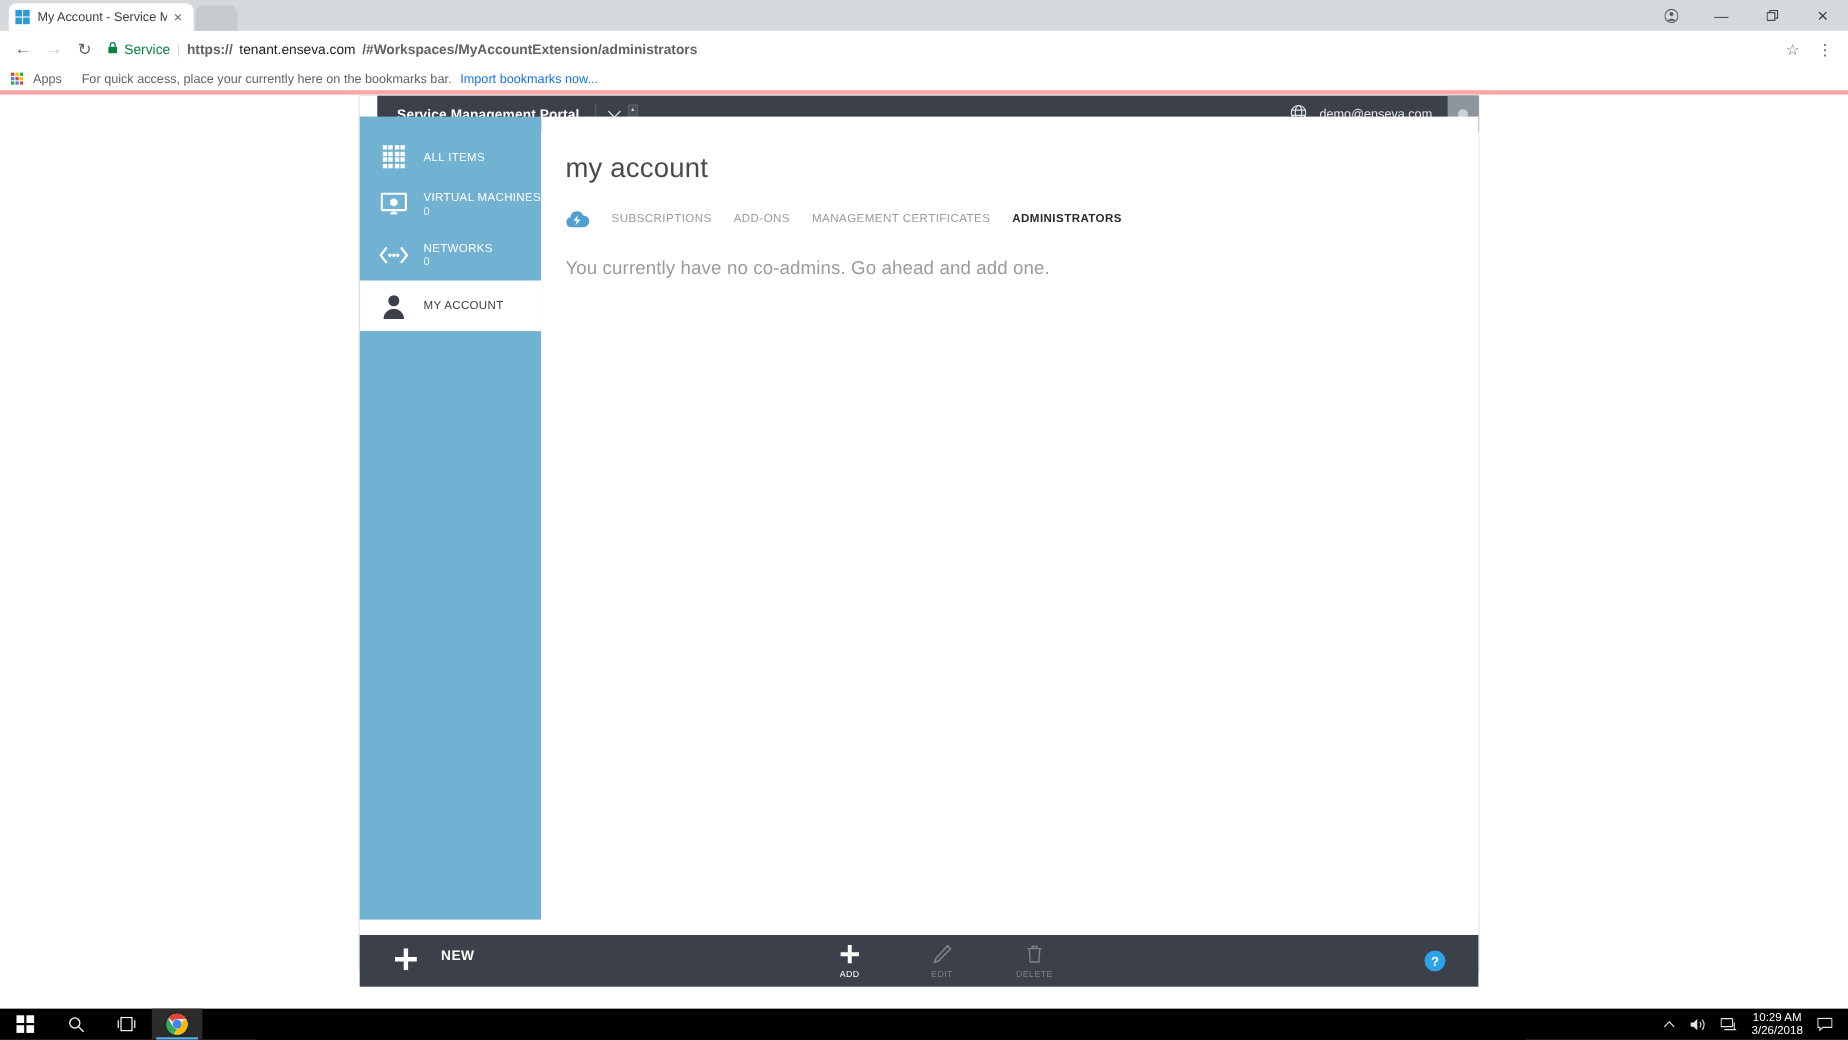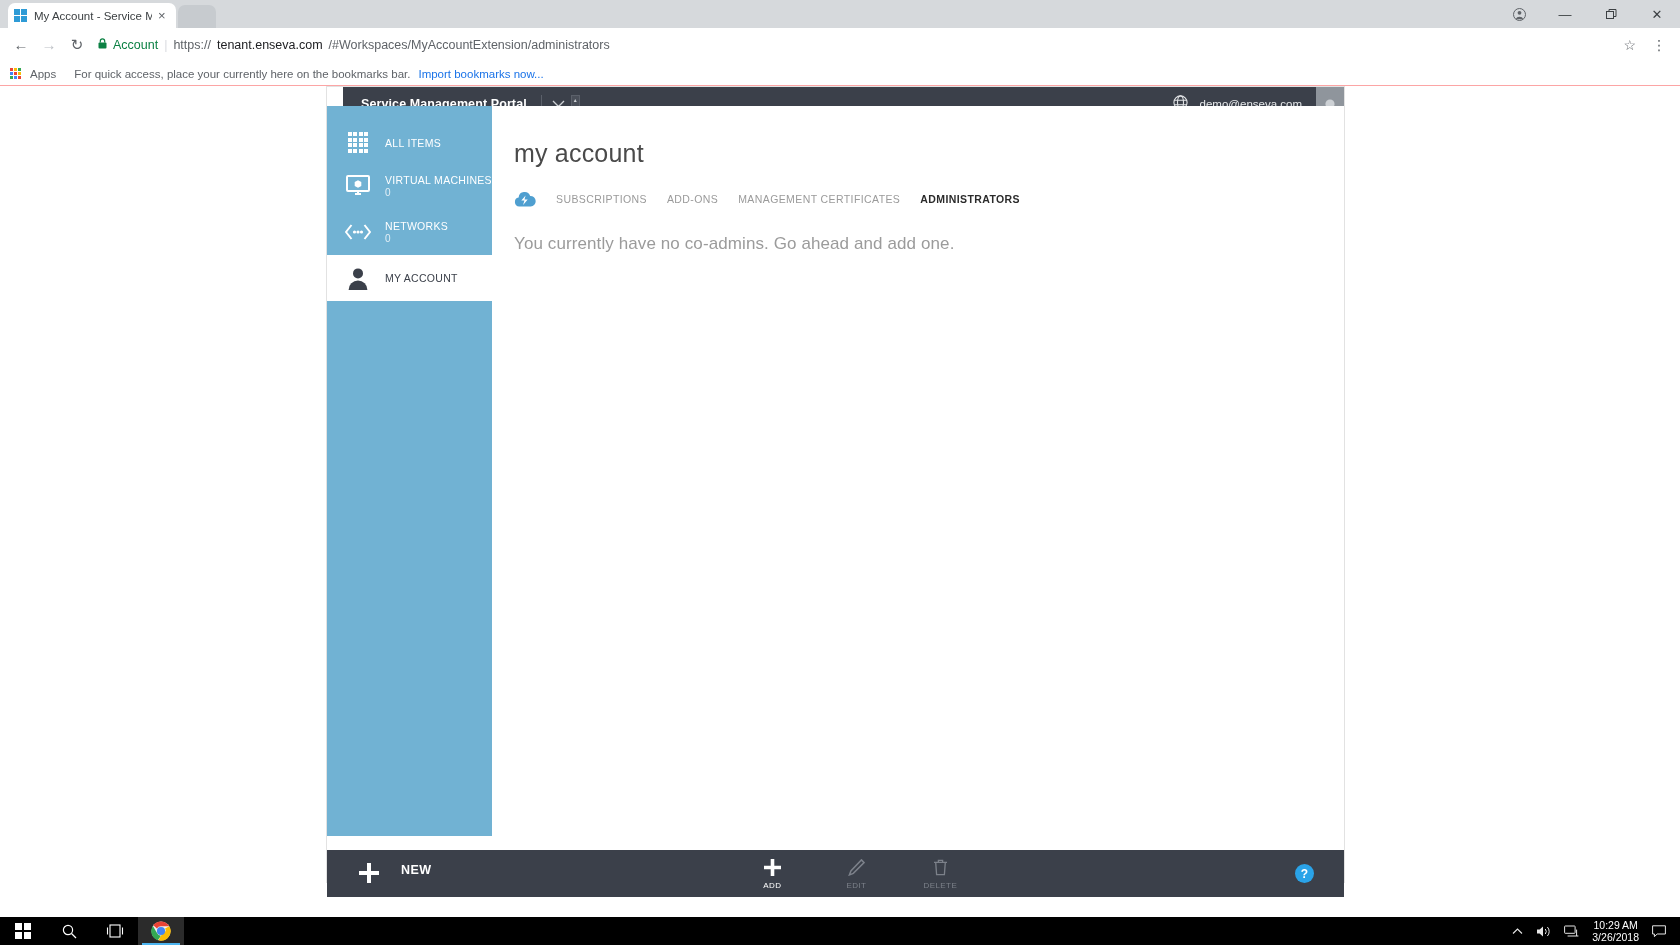--- a/index.html
+++ b/index.html
@@ -44,25 +44,25 @@
   .navbtn { width: 26px; height: 26px; display: flex; align-items: center; justify-content: center; color: #5f6368; font-size: 15px; }
   .navbtn.disabled { color: #bdc1c6; }
   .urlbox {
     flex: 1 1 auto; height: 26px; margin-left: 6px; display: flex; align-items: center; gap: 6px;
     font-size: 12.5px;
   }
   .lock { color: #0b8043; font-size: 10px; }
   .secure-txt { color: #0b8043; font-size: 12.5px; }
   .url-sep { color: #dadce0; }
   .url-domain { color: #202124; }
-  .url-rest { color: #5f6368; }
+  .url-rest { color: #5f6368; font-weight: bold; }
   .star { color: #5f6368; font-size: 14px; padding: 0 8px; }
   .kebab { color: #5f6368; font-size: 14px; padding: 0 6px; letter-spacing: 0; }
 
-  .bookmarks { height: 24px; background: #fff; display: flex; align-items: center; padding: 0 10px; gap: 8px; font-size: 11.5px; color: #5f6368; border-bottom: 1px solid #fca5a5;}
+  .bookmarks { height: 24px; background: #fff; display: flex; align-items: center; padding: 0 10px; gap: 8px; font-size: 11.5px; color: #5f6368; border-bottom: 4px solid #fca5a5;}
   .apps-grid { width: 12px; height: 12px; display: grid; grid-template-columns: repeat(3,3px); grid-template-rows: repeat(3,3px); gap: 1px; }
   .apps-grid span { background: #ea4335; width: 3px; height: 3px; }
   .apps-grid span:nth-child(2){background:#fbbc04;}
   .apps-grid span:nth-child(3){background:#34a853;}
   .apps-grid span:nth-child(4){background:#4285f4;}
   .apps-grid span:nth-child(5){background:#ea4335;}
   .apps-grid span:nth-child(6){background:#fbbc04;}
   .apps-grid span:nth-child(7){background:#34a853;}
   .apps-grid span:nth-child(8){background:#4285f4;}
   .apps-grid span:nth-child(9){background:#ea4335;}
@@ -173,21 +173,21 @@
     <div class="navbtn">←</div>
     <div class="navbtn disabled">→</div>
     <div class="navbtn">↻</div>
     <div class="urlbox">
       <span class="lock">
         <svg width="9" height="11" viewBox="0 0 9 11">
             <rect x="0.5" y="4.5" width="8" height="6" rx="1" fill="#0b8043"></rect>
             <path d="M2.3 4.5V3a2.2 2.2 0 0 1 4.4 0v1.5" fill="none" stroke="#0b8043" stroke-width="1.2"></path>
           </svg>
       </span>
-      <span class="secure-txt">Account</span>
+      <span class="secure-txt">Service</span>
       <span class="url-sep">|</span>
       <span class="url-rest">https://</span>
         <span class="url-domain">tenant.enseva.com</span>
         <span class="url-rest">/#Workspaces/MyAccountExtension/administrators</span>
     </div>
     <div class="star">☆</div>
     <div class="kebab">⋮</div>
   </div>
 
   <div class="bookmarks">

